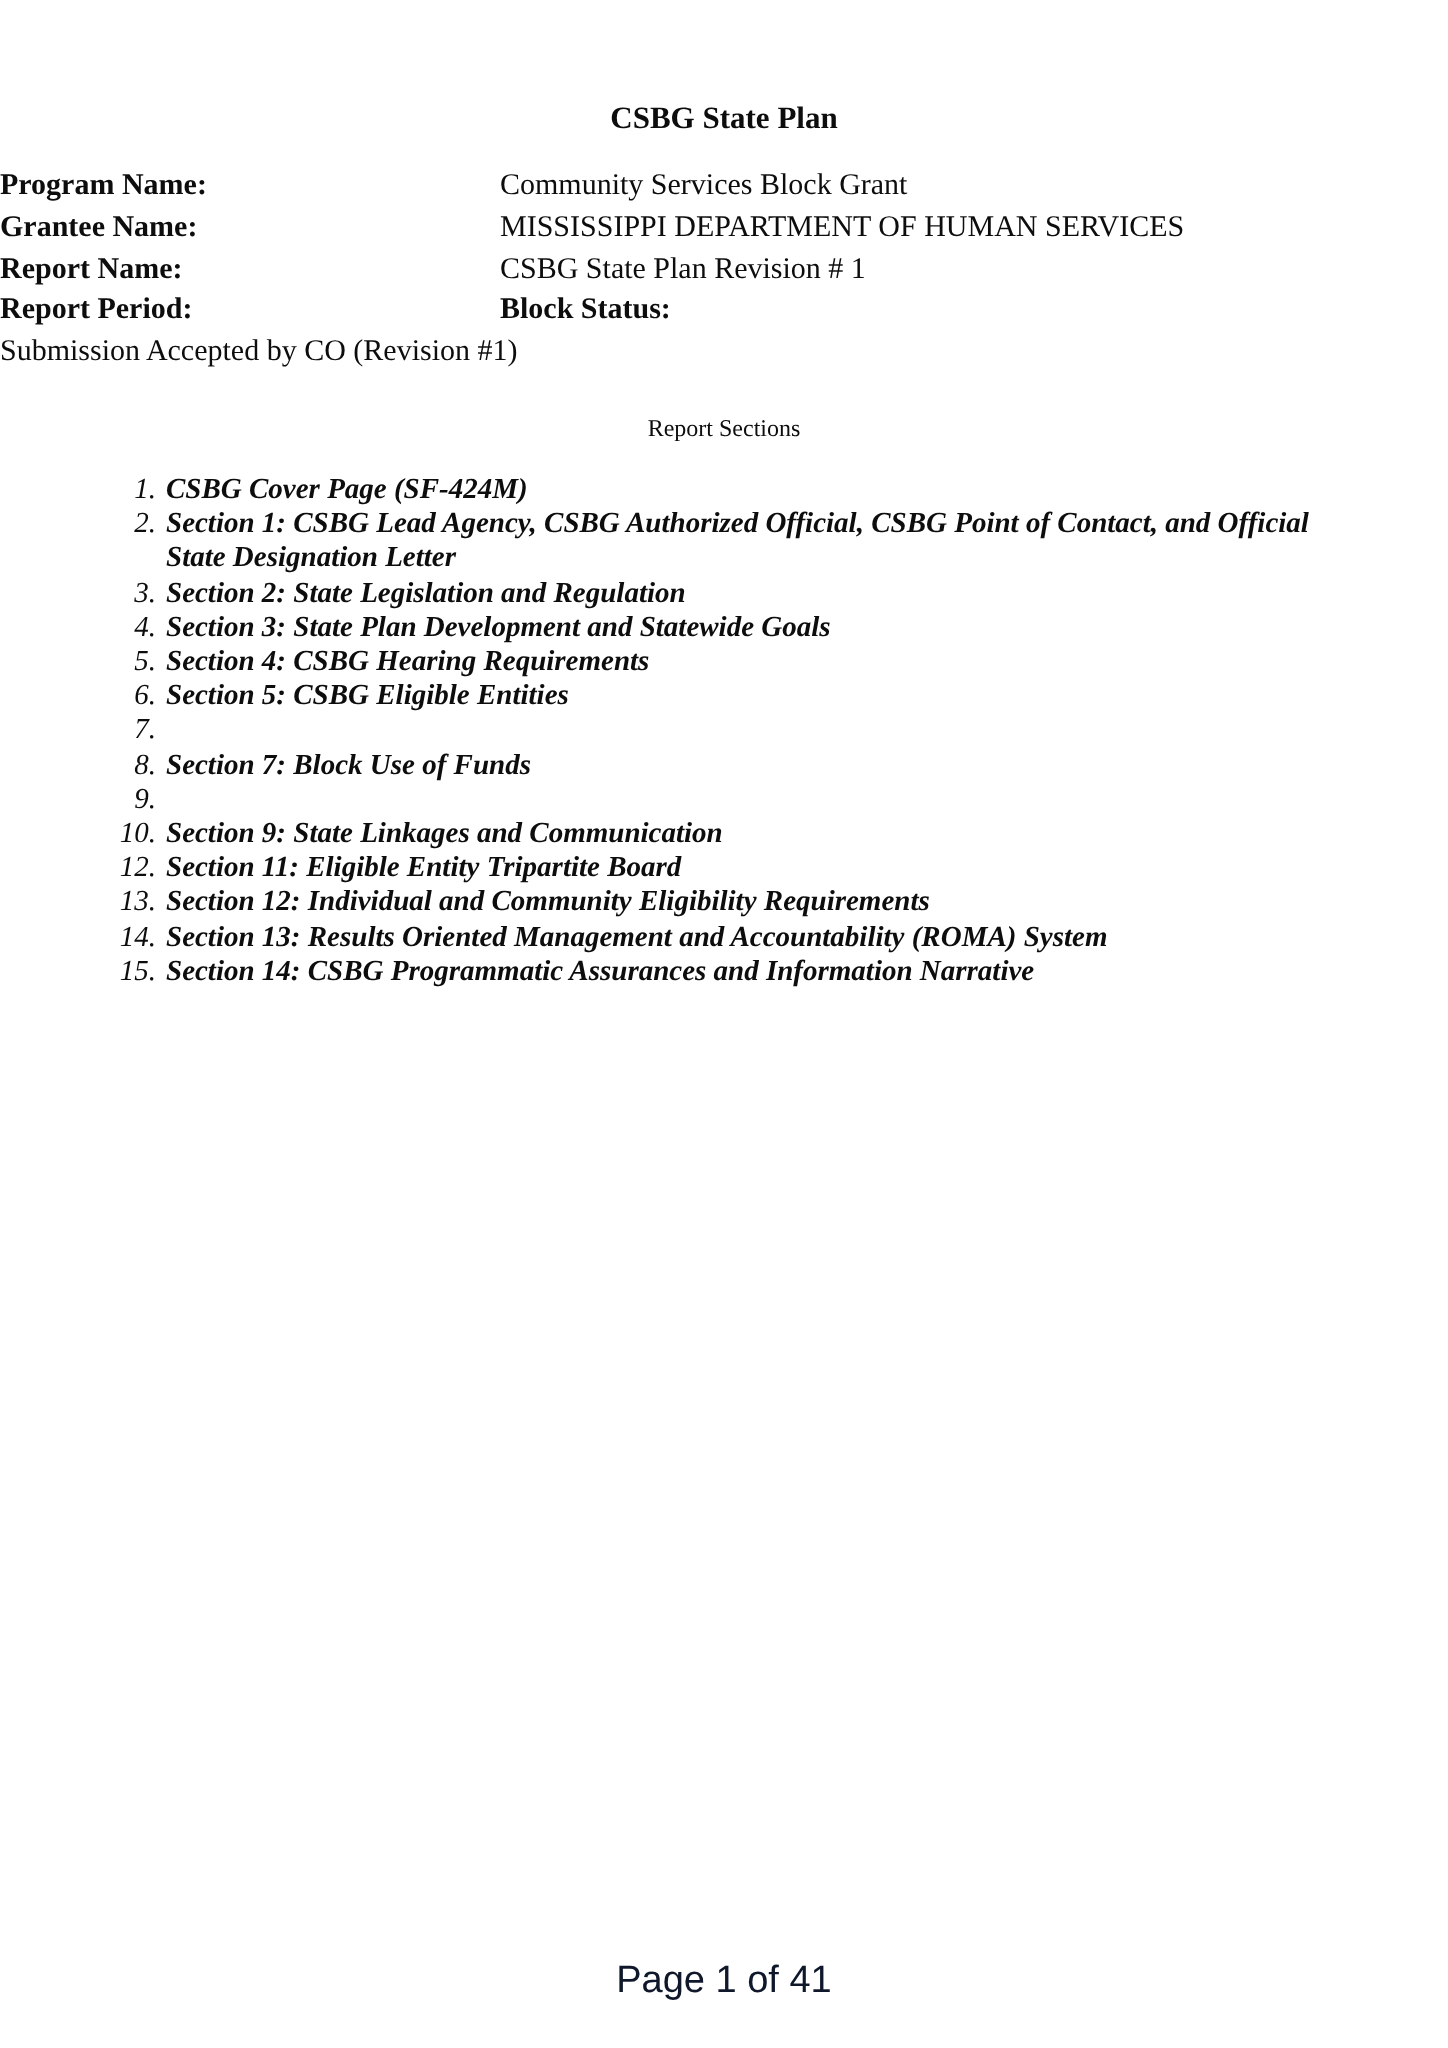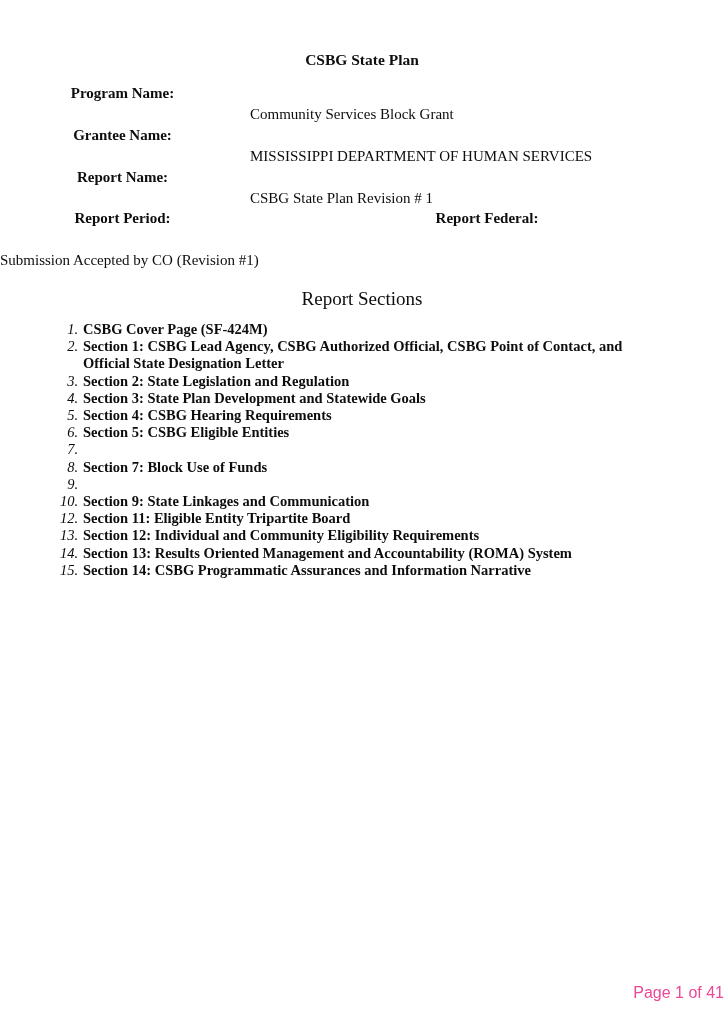--- a/index.html
+++ b/index.html
@@ -27,64 +27,64 @@
   }
   .meta-block {
     margin-top: 14px;
     display: grid;
     grid-template-columns: 245px 1fr;
     column-gap: 5px;
     font-size: 15px;
     line-height: 20.8px;
   }
   .meta-label {
-    text-align: center;
+    text-align: left;
     font-weight: bold;
     white-space: nowrap;
   }
   .meta-value {
     text-align: left;
     white-space: nowrap;
-    margin-top: 21px;
   }
   .sections-heading {
     margin-top: 18px;
     text-align: center;
-    font-size: 19px;
+    font-size: 12px;
     line-height: 19px;
     font-weight: normal;
   }
   .toc {
     margin-top: 13px;
   }
   .toc-row {
     display: flex;
     font-size: 14.5px;
     line-height: 17.2px;
   }
   .toc-num {
     flex: none;
     width: 78px;
     text-align: right;
     font-style: italic;
     padding-right: 5px;
   }
   .toc-text {
     font-weight: bold;
+    font-style: italic;
     padding-right: 55px;
   }
   .footer {
     position: absolute;
     left: 0;
     right: 0;
     bottom: 22px;
-    text-align: right;
+    text-align: center;
     font-family: "Liberation Sans", sans-serif;
-    font-size: 16px;
-    color: #ec4899;
+    font-size: 19px;
+    color: #0f172a;
   }
 </style>
 </head>
 <body>
 
 <div class="page">
 
   <div class="doc-title">CSBG State Plan</div>
 
   <div class="meta-block">
@@ -92,21 +92,21 @@
     <div class="meta-value">Community Services Block Grant</div>
 
     <div class="meta-label">Grantee Name:</div>
     <div class="meta-value">MISSISSIPPI DEPARTMENT OF HUMAN SERVICES</div>
 
     <div class="meta-label">Report Name:</div>
     <div class="meta-value">CSBG State Plan Revision # 1</div>
 
     <div class="meta-label">Report Period:</div>
 
-    <div class="meta-label">Report Federal:</div>
+    <div class="meta-label">Block Status:</div>
     <div class="meta-value">Submission Accepted by CO (Revision #1)</div>
   </div>
 
   <div class="sections-heading">Report Sections</div>
 
   <div class="toc">
     <div class="toc-row">
       <span class="toc-num">1.</span>
       <span class="toc-text">CSBG Cover Page (SF-424M)</span>
     </div>

